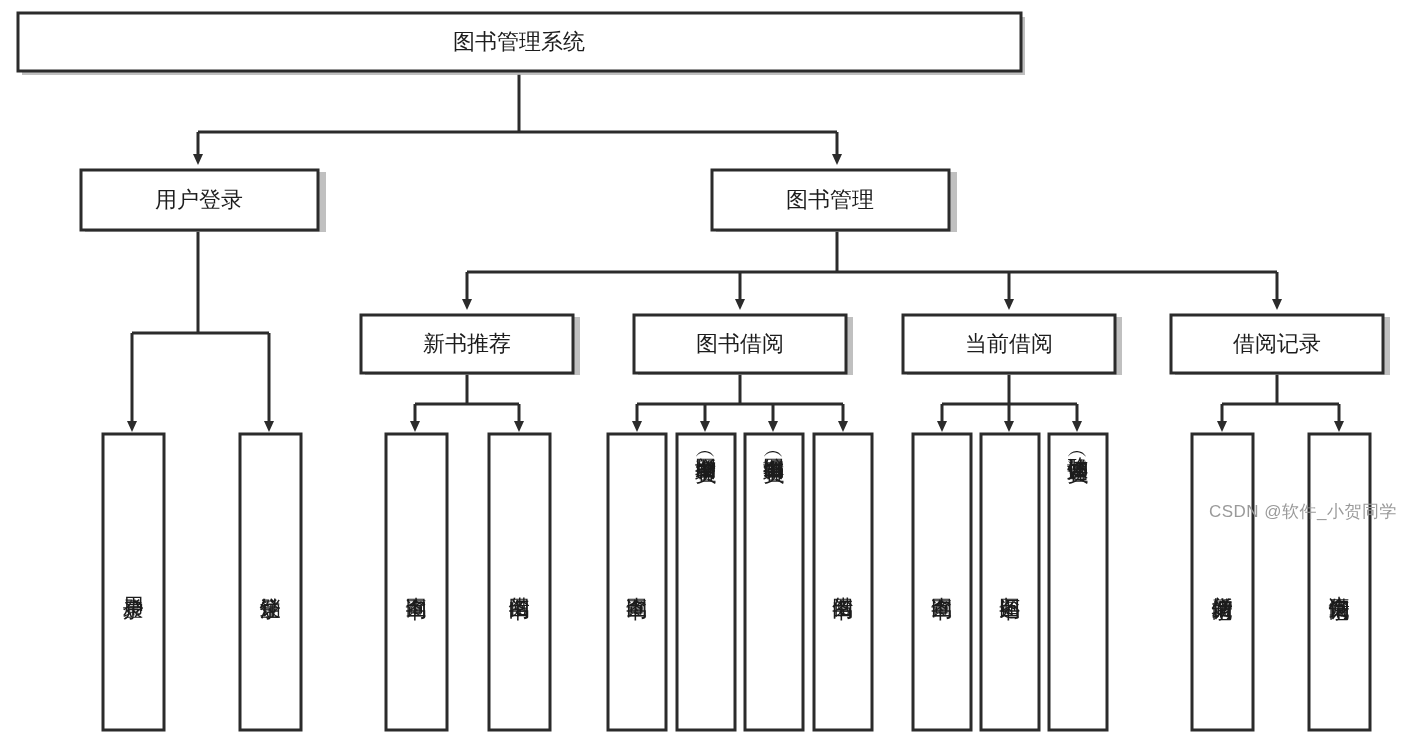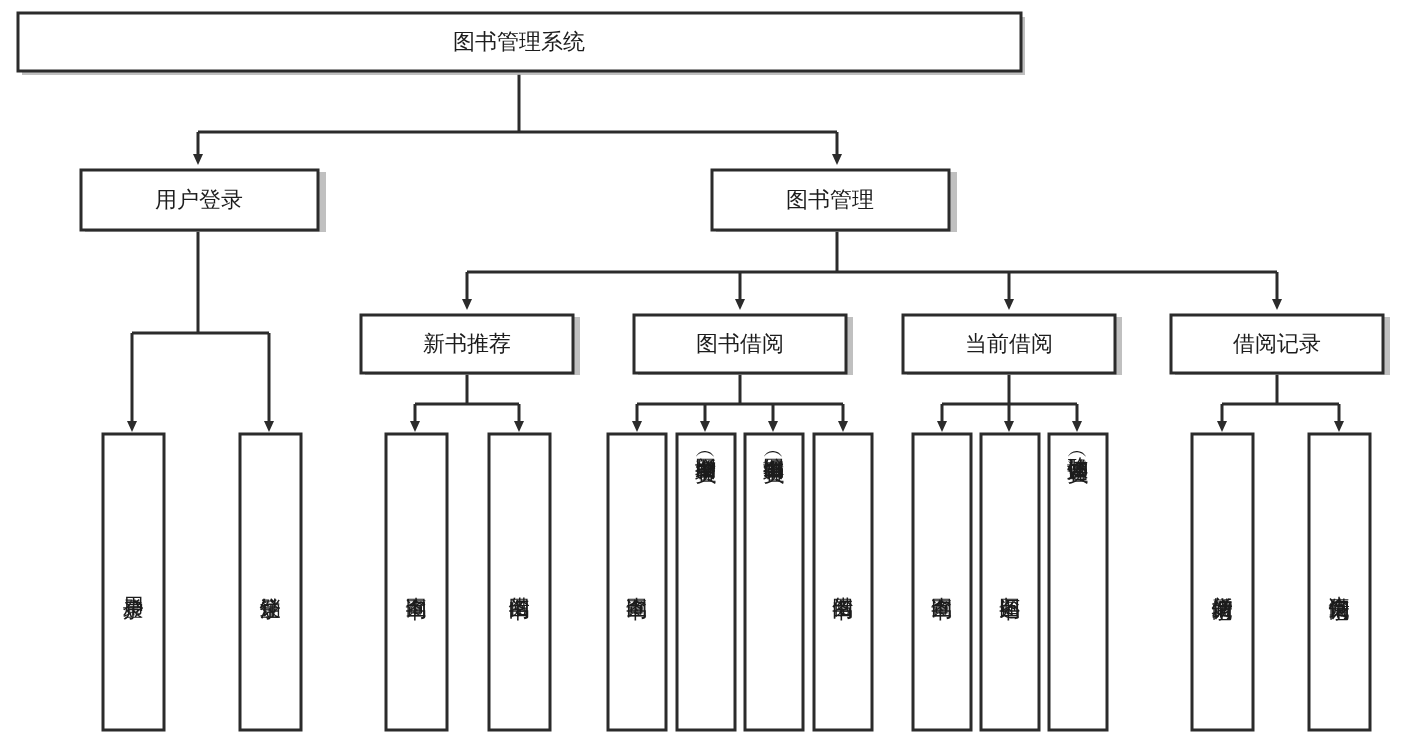--- a/index.html
+++ b/index.html
@@ -239,14 +239,15 @@
     <span class="vlabel-text" style="margin-top:6px;">确认归还（管理员）</span>
   </div>
 
   <div class="vlabel-wrap" style="left:1192px; top:434px; width:61px; height:296px;">
     <span class="vlabel-text">新增借阅记录</span>
   </div>
   <div class="vlabel-wrap" style="left:1309px; top:434px; width:61px; height:296px;">
     <span class="vlabel-text">查询借阅记录</span>
   </div>
 
+  <div class="watermark">CSDN @软件_小贺同学</div>
 
 </div>
 
 </body></html>

